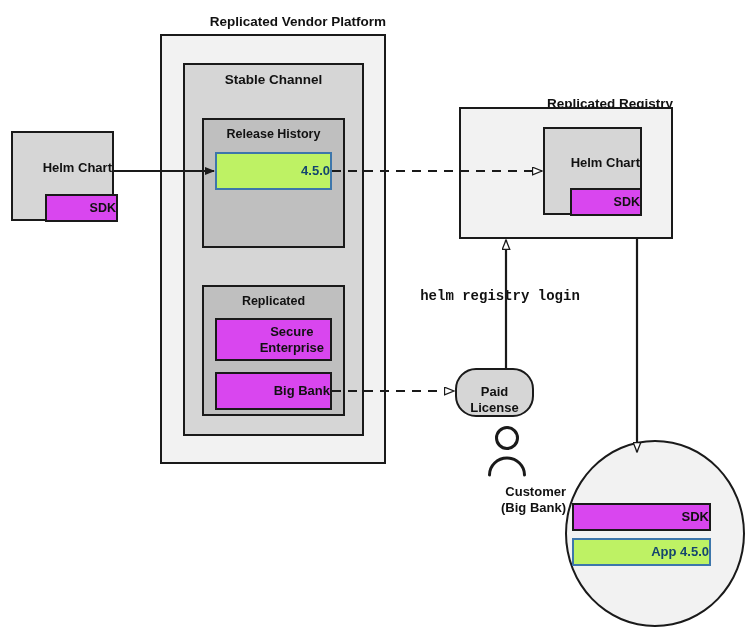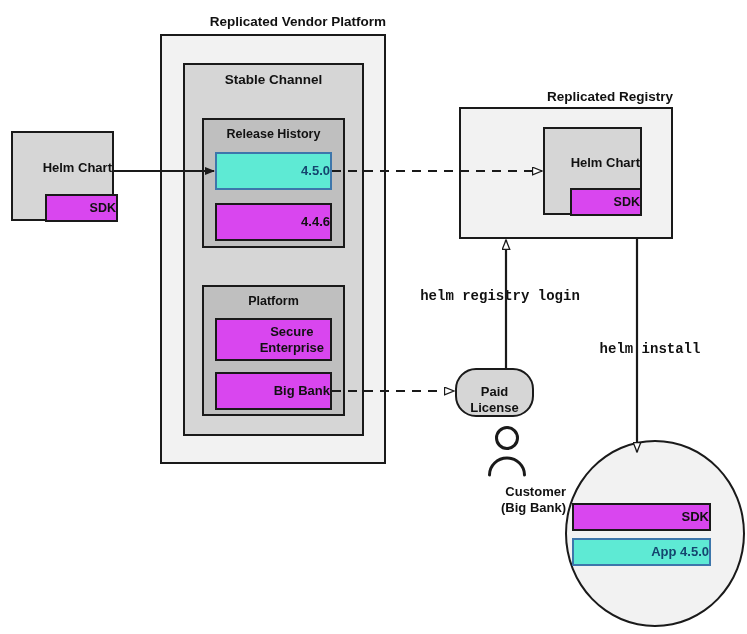--- a/index.html
+++ b/index.html
@@ -27,21 +27,21 @@
     justify-content: flex-end;
     text-align: center;
     font-weight: bold;
     color: #111111;
     line-height: 1.18;
   }
   .fill-light   { background: #f2f2f2; }
   .fill-gray    { background: #d6d6d6; }
   .fill-mid     { background: #bfbfbf; }
   .fill-white   { background: #d946ef; }
-  .fill-blue    { background: #5eead4; border-color: #3d76ab; color: #14456e; }
+  .fill-blue    { background: #bef264; border-color: #3d76ab; color: #14456e; }
 
   
   .grouptitle {
     align-items: flex-start;
     justify-content: center;
     padding-top: 7px;
   }
 
   
   .caption {
@@ -65,21 +65,21 @@
     pointer-events: none;
   }
 </style>
 </head>
 <body>
 
 <div id="canvas">
 
   <div class="abs caption" style="left:160px; top:14px; width:226px; font-size:13.5px;">Replicated Vendor Platform</div>
 
-  <div class="abs caption" style="left:459px; top:89px; width:214px; font-size:13.5px;">Replicated Registry</div>
+  <div class="abs caption" style="left:459px; top:96px; width:214px; font-size:13.5px;">Replicated Registry</div>
 
   <div class="abs box fill-gray" style="left:11px; top:131px; width:103px; height:90px; font-size:13px;">
     <span style="position:relative; top:-8px;">Helm Chart</span>
   </div>
   <div class="abs box fill-white" style="left:45px; top:194px; width:73px; height:28px; font-size:12.5px;">
     <span>SDK</span>
   </div>
 
   <div class="abs box fill-light" style="left:160px; top:34px; width:226px; height:430px;"></div>
 
@@ -88,26 +88,23 @@
   </div>
 
   <div class="abs box fill-mid grouptitle" style="left:202px; top:118px; width:143px; height:130px; font-size:12.5px;">
     <span>Release History</span>
   </div>
 
   <div class="abs box fill-blue" style="left:215px; top:152px; width:117px; height:38px; font-size:13px;">
     <span>4.5.0</span>
   </div>
 
-  <div class="abs box fill-white" style="left:215px; top:203px; width:117px; height:38px; font-size:13px;">
-    <span>4.4.6</span>
-  </div>
 
   <div class="abs box fill-mid grouptitle" style="left:202px; top:285px; width:143px; height:131px; font-size:12.5px;">
-    <span>Platform</span>
+    <span>Replicated</span>
   </div>
 
   <div class="abs box fill-white" style="left:215px; top:372px; width:117px; height:38px; font-size:13px;">
     <span>Big Bank</span>
   </div>
 
   <div class="abs box fill-white" style="left:215px; top:318px; width:117px; height:43px; font-size:13px;">
     <span style="padding: 0px 6px; white-space: pre-line;">Secure
 Enterprise</span>
   </div>
@@ -131,21 +128,20 @@
     <path d="M6.5 50 a17.5 17 0 0 1 35 0" fill="none" stroke="#1a1a1a" stroke-width="3" stroke-linecap="round"></path>
   </svg>
 
   <div class="abs caption" style="left:448px; top:484px; width:118px; font-size:13px;">
     <div>Customer</div>
     <div>(Big Bank)</div>
   </div>
 
   <div class="abs mono" style="left:390px; top:288px; width:220px; font-size:14px;">helm registry login</div>
 
-  <div class="abs mono" style="left:560px; top:341px; width:180px; font-size:14px;">helm install</div>
 
   <div class="abs" style="left:565px; top:440px; width:180px; height:187px; border:2.5px solid #1a1a1a;
               border-radius:50%; background:#f2f2f2;"></div>
 
 
   <div class="abs box fill-white" style="left:572px; top:503px; width:139px; height:28px; font-size:13px;">
     <span>SDK</span>
   </div>
 
   <div class="abs box fill-blue" style="left:572px; top:538px; width:139px; height:28px; font-size:13px;">

